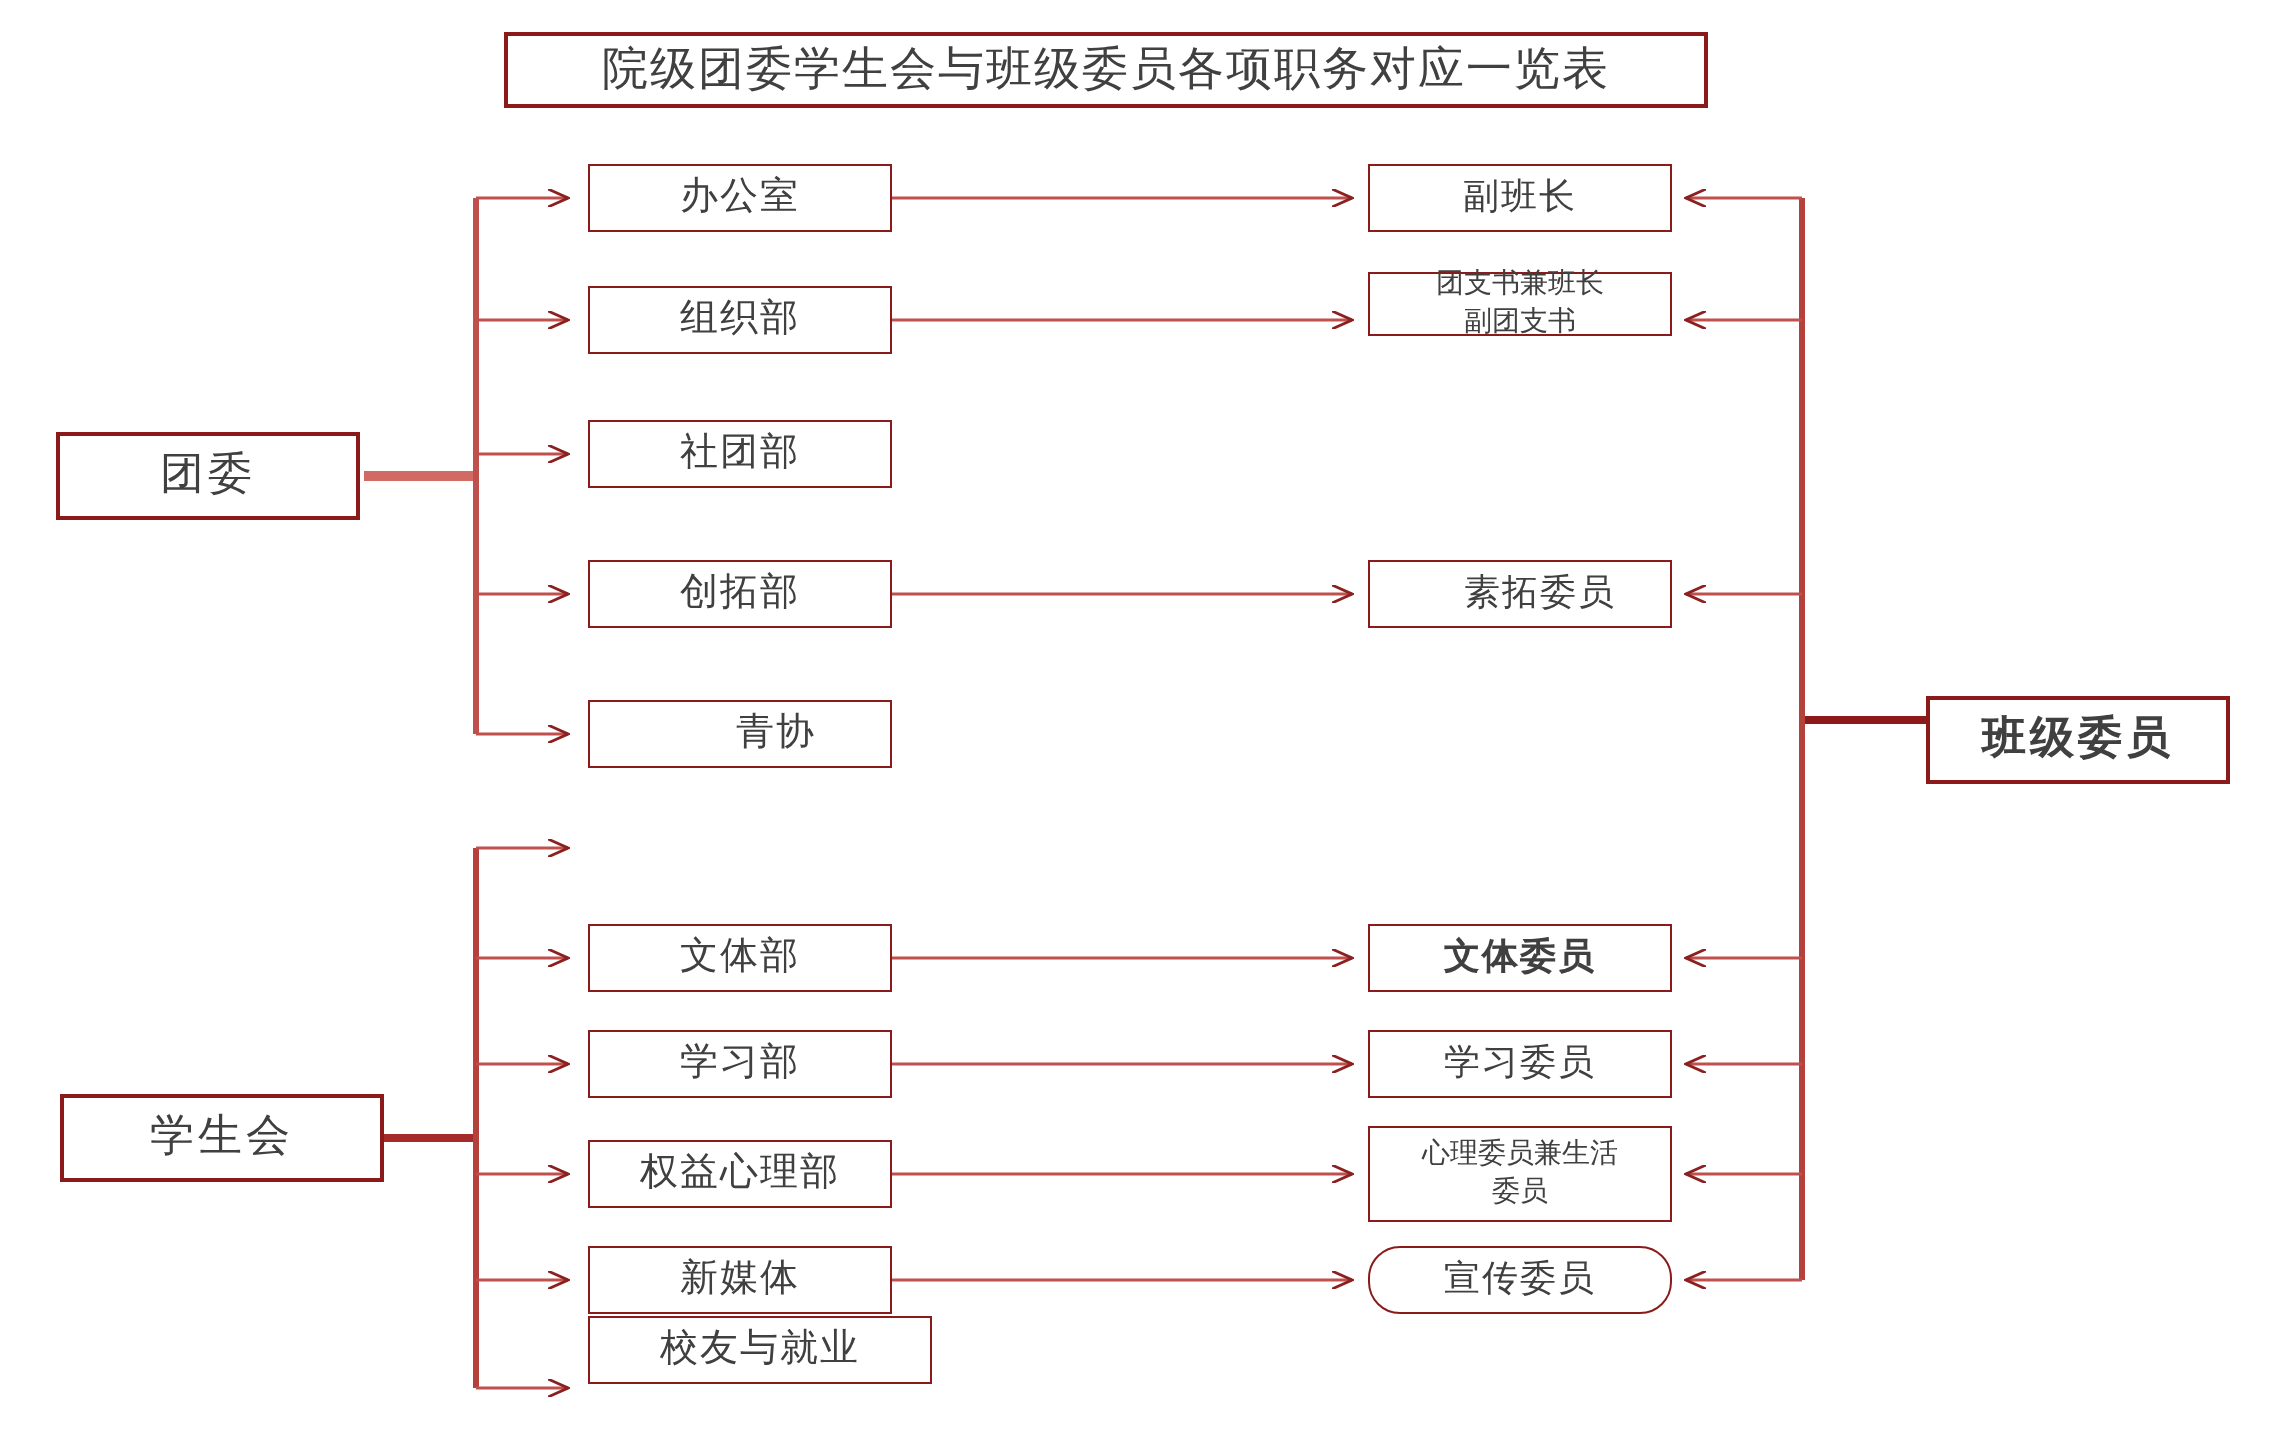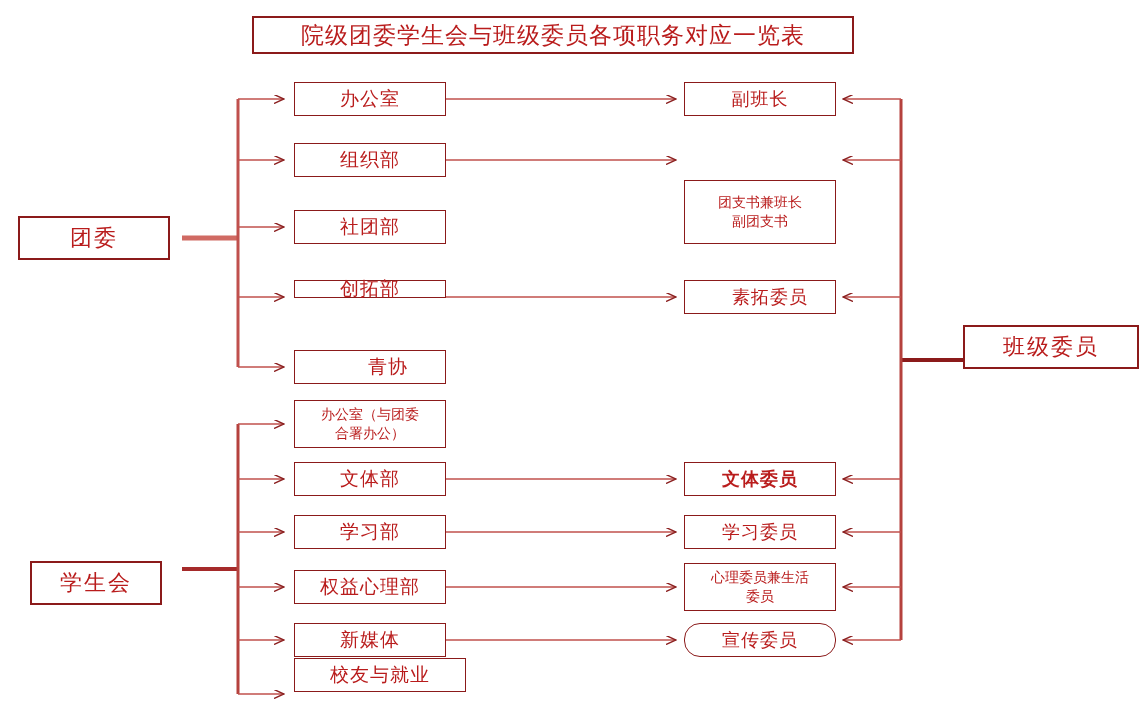--- a/index.html
+++ b/index.html
@@ -14,21 +14,21 @@
   svg.lines{position:absolute;left:0;top:0;width:1141px;height:723px;pointer-events:none;}
 
   .node{
     position:absolute;
     box-sizing:border-box;
     background:#ffffff;
     display:flex;
     align-items:center;
     justify-content:center;
     text-align:center;
-    color:#b91c1c;
+    color:#404040;
     line-height:1.15;
     z-index:3;
   }
   .node span{display:block;width:100%;}
 
   
   .title-box{
     border:2px solid #8B1A1A;
     font-size:23px;
     letter-spacing:1px;
@@ -114,58 +114,52 @@
       <path d="M901,532 L843,532" stroke-width="1.6" marker-end="url(#arL)"></path>
       <path d="M901,587 L843,587" stroke-width="1.6" marker-end="url(#arL)"></path>
       <path d="M901,640 L843,640" stroke-width="1.6" marker-end="url(#arL)"></path>
     </g>
   </svg>
 
   <div class="node title-box" style="left:252px;top:16px;width:602px;height:38px;">
     <span>院级团委学生会与班级委员各项职务对应一览表</span>
   </div>
 
-  <div class="node root-box" style="left:18px;top:216px;width:152px;height:44px;">
+  <div class="node root-box" style="left:28px;top:216px;width:152px;height:44px;">
     <span>团委</span>
   </div>
 
-  <div class="node root-box" style="left:30px;top:561px;width:132px;height:44px;">
+  <div class="node root-box" style="left:30px;top:547px;width:162px;height:44px;">
     <span>学生会</span>
   </div>
 
-  <div class="node anchor-box" style="left:963px;top:325px;width:176px;height:44px;">
+  <div class="node anchor-box" style="left:963px;top:348px;width:152px;height:44px;font-weight:bold;">
     <span>班级委员</span>
   </div>
 
   <div class="node dept-box" style="left:294px;top:82px;width:152px;height:34px;font-family:Liberation Serif, serif;">
     <span>办公室</span>
   </div>
 
   <div class="node dept-box" style="left:294px;top:143px;width:152px;height:34px;">
     <span>组织部</span>
   </div>
 
   <div class="node dept-box" style="left:294px;top:210px;width:152px;height:34px;">
     <span>社团部</span>
   </div>
 
-  <div class="node dept-box" style="left:294px;top:280px;width:152px;height:18px;">
+  <div class="node dept-box" style="left:294px;top:280px;width:152px;height:34px;">
     <span>创拓部</span>
   </div>
 
   <div class="node dept-box" style="left:294px;top:350px;width:152px;height:34px;padding-left:36px;">
     <span>青协</span>
   </div>
 
-  <div class="node dept-box two-line" style="left:294px;top:400px;width:152px;height:48px;">
-    <span>
-      <span>办公室（与团委</span>
-      <span>合署办公）</span>
-    </span>
-  </div>
 
   <div class="node dept-box" style="left:294px;top:462px;width:152px;height:34px;">
     <span>文体部</span>
   </div>
 
   <div class="node dept-box" style="left:294px;top:515px;width:152px;height:34px;">
     <span>学习部</span>
   </div>
 
   <div class="node dept-box" style="left:294px;top:570px;width:152px;height:34px;">
@@ -177,21 +171,21 @@
   </div>
 
   <div class="node dept-box" style="left:294px;top:658px;width:172px;height:34px;">
     <span>校友与就业</span>
   </div>
 
   <div class="node role-box" style="left:684px;top:82px;width:152px;height:34px;">
     <span>副班长</span>
   </div>
 
-  <div class="node role-box two-line" style="left:684px;top:136px;width:152px;height:64px;margin-top:44px;">
+  <div class="node role-box two-line" style="left:684px;top:136px;width:152px;height:32px;">
     <span>
       <span>团支书兼班长</span>
       <span>副团支书</span>
     </span>
   </div>
 
   <div class="node role-box" style="left:684px;top:280px;width:152px;height:34px;padding-left:20px;">
     <span>素拓委员</span>
   </div>
 

